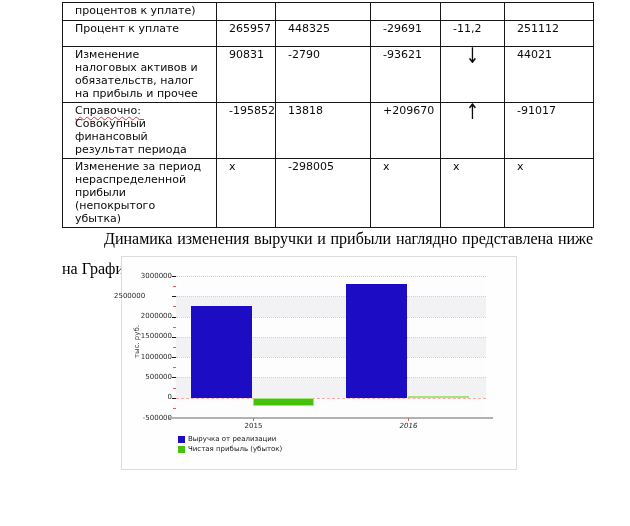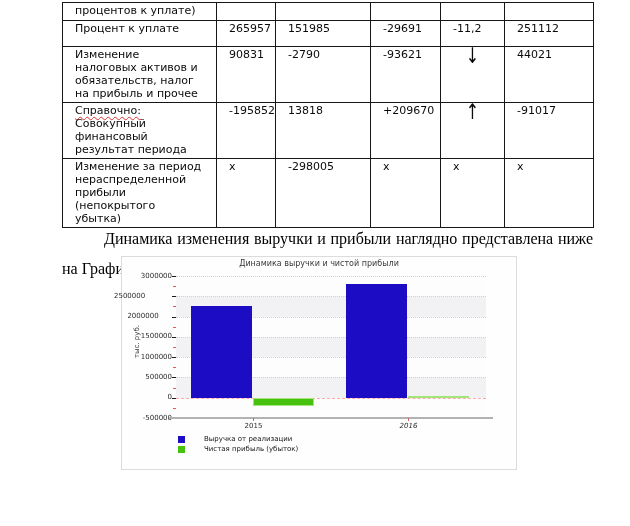--- a/index.html
+++ b/index.html
@@ -36,21 +36,21 @@
              border:1px solid #dcdcdc;background:#fefefe;box-sizing:border-box;}
   .chart-title{position:absolute;left:0;right:0;top:2px;text-align:center;
                font:8px/10px "DejaVu Sans",sans-serif;color:#3a3a3a;}
   .y-axis-title{position:absolute;left:11px;top:68px;
                 writing-mode:vertical-rl;transform:rotate(180deg);
                 font:7px/9px "DejaVu Sans",sans-serif;color:#333;}
   #plot{position:absolute;left:54px;top:19px;width:310px;height:142px;}
   .ylab{position:absolute;font:7px/9px "DejaVu Sans",sans-serif;color:#2b2b2b;}
   .xlab{position:absolute;font:7px/9px "DejaVu Sans",sans-serif;color:#2b2b2b;}
   .legend{position:absolute;left:56px;top:178px;}
-  .legend-row{display:flex;align-items:center;gap:19px;margin-bottom:1px;}
+  .legend-row{display:flex;align-items:center;gap:3px;margin-bottom:1px;}
   .swatch{width:7px;height:7px;display:inline-block;}
   .legend-label{font:7px/9px "DejaVu Sans",sans-serif;color:#141414;}
 </style>
 </head>
 <body>
 
 <div class="page">
 
   <table class="fin">
     <colgroup>
@@ -66,21 +66,21 @@
       <td>процентов к уплате)</td>
       <td></td>
       <td></td>
       <td></td>
       <td></td>
       <td></td>
     </tr>
     <tr>
       <td>Процент к уплате</td>
       <td>265957</td>
-      <td>151985</td>
+      <td>448325</td>
       <td>-29691</td>
       <td>-11,2</td>
       <td>251112</td>
     </tr>
     <tr>
       <td>Изменение налоговых активов и обязательств, налог на прибыль и прочее</td>
       <td>90831</td>
       <td>-2790</td>
       <td>-93621</td>
       <td class="arrow arrow-low"><span class="arrow-glyph">↓</span></td>
@@ -104,42 +104,41 @@
       <td>x</td>
       <td>x</td>
       <td>x</td>
     </tr>
   </tbody>
     </table>
 
   <p class="body-text">Динамика изменения выручки и прибыли наглядно представлена ниже на Графике.</p>
 
   <div class="chart-box">
-    <div class="chart-title">Динамика выручки и чистой прибыли</div>
     <div class="y-axis-title">тыс. руб.</div>
     <div id="plot">
         <div style="position: absolute; left: 0px; width: 310px; top: 0px; height: 20.2857px; background: rgb(253, 253, 254);"></div>
         <div style="position: absolute; left: 0px; width: 310px; top: 20.2857px; height: 20.2857px; background: rgb(242, 242, 245);"></div>
         <div style="position: absolute; left: 0px; width: 310px; top: 40.5714px; height: 20.2857px; background: rgb(253, 253, 254);"></div>
         <div style="position: absolute; left: 0px; width: 310px; top: 60.8571px; height: 20.2857px; background: rgb(242, 242, 245);"></div>
         <div style="position: absolute; left: 0px; width: 310px; top: 81.1429px; height: 20.2857px; background: rgb(253, 253, 254);"></div>
         <div style="position: absolute; left: 0px; width: 310px; top: 101.429px; height: 20.2857px; background: rgb(242, 242, 245);"></div>
         <div style="position: absolute; left: 0px; width: 310px; top: 121.714px; height: 20.2857px; background: rgb(253, 253, 254);"></div>
         <div style="position: absolute; left: 0px; width: 310px; top: 0px; height: 0px; border-top: 1px dotted rgb(210, 210, 210);"></div>
         <div style="position: absolute; left: -4px; top: 0px; width: 4px; height: 1px; background: rgb(26, 26, 26);"></div>
         <div style="position: absolute; left: -3px; top: 10.1429px; width: 3px; height: 1px; background: rgb(240, 85, 85);"></div>
         <div class="ylab" style="left: -62px; width: 58px; top: -4.5px; text-align: right;">3000000</div>
         <div style="position: absolute; left: 0px; width: 310px; top: 20.2857px; height: 0px; border-top: 1px dotted rgb(210, 210, 210);"></div>
         <div style="position: absolute; left: -4px; top: 20.2857px; width: 4px; height: 1px; background: rgb(26, 26, 26);"></div>
         <div style="position: absolute; left: -3px; top: 30.4286px; width: 3px; height: 1px; background: rgb(240, 85, 85);"></div>
         <div class="ylab" style="left: -62px; width: 58px; top: 15.7857px; text-align: left;">2500000</div>
         <div style="position: absolute; left: 0px; width: 310px; top: 40.5714px; height: 0px; border-top: 1px dotted rgb(210, 210, 210);"></div>
         <div style="position: absolute; left: -4px; top: 40.5714px; width: 4px; height: 1px; background: rgb(26, 26, 26);"></div>
         <div style="position: absolute; left: -3px; top: 50.7143px; width: 3px; height: 1px; background: rgb(240, 85, 85);"></div>
-        <div class="ylab" style="left: -62px; width: 58px; top: 36.0714px; text-align: center;">2000000</div>
+        <div class="ylab" style="left: -62px; width: 58px; top: 36.0714px; text-align: right;">2000000</div>
         <div style="position: absolute; left: 0px; width: 310px; top: 60.8571px; height: 0px; border-top: 1px dotted rgb(210, 210, 210);"></div>
         <div style="position: absolute; left: -4px; top: 60.8571px; width: 4px; height: 1px; background: rgb(26, 26, 26);"></div>
         <div style="position: absolute; left: -3px; top: 71px; width: 3px; height: 1px; background: rgb(240, 85, 85);"></div>
         <div class="ylab" style="left: -62px; width: 58px; top: 56.3571px; text-align: right;">1500000</div>
         <div style="position: absolute; left: 0px; width: 310px; top: 81.1429px; height: 0px; border-top: 1px dotted rgb(210, 210, 210);"></div>
         <div style="position: absolute; left: -4px; top: 81.1429px; width: 4px; height: 1px; background: rgb(26, 26, 26);"></div>
         <div style="position: absolute; left: -3px; top: 91.2857px; width: 3px; height: 1px; background: rgb(240, 85, 85);"></div>
         <div class="ylab" style="left: -62px; width: 58px; top: 76.6429px; text-align: right;">1000000</div>
         <div style="position: absolute; left: 0px; width: 310px; top: 101.429px; height: 0px; border-top: 1px dotted rgb(210, 210, 210);"></div>
         <div style="position: absolute; left: -4px; top: 101.429px; width: 4px; height: 1px; background: rgb(26, 26, 26);"></div>

